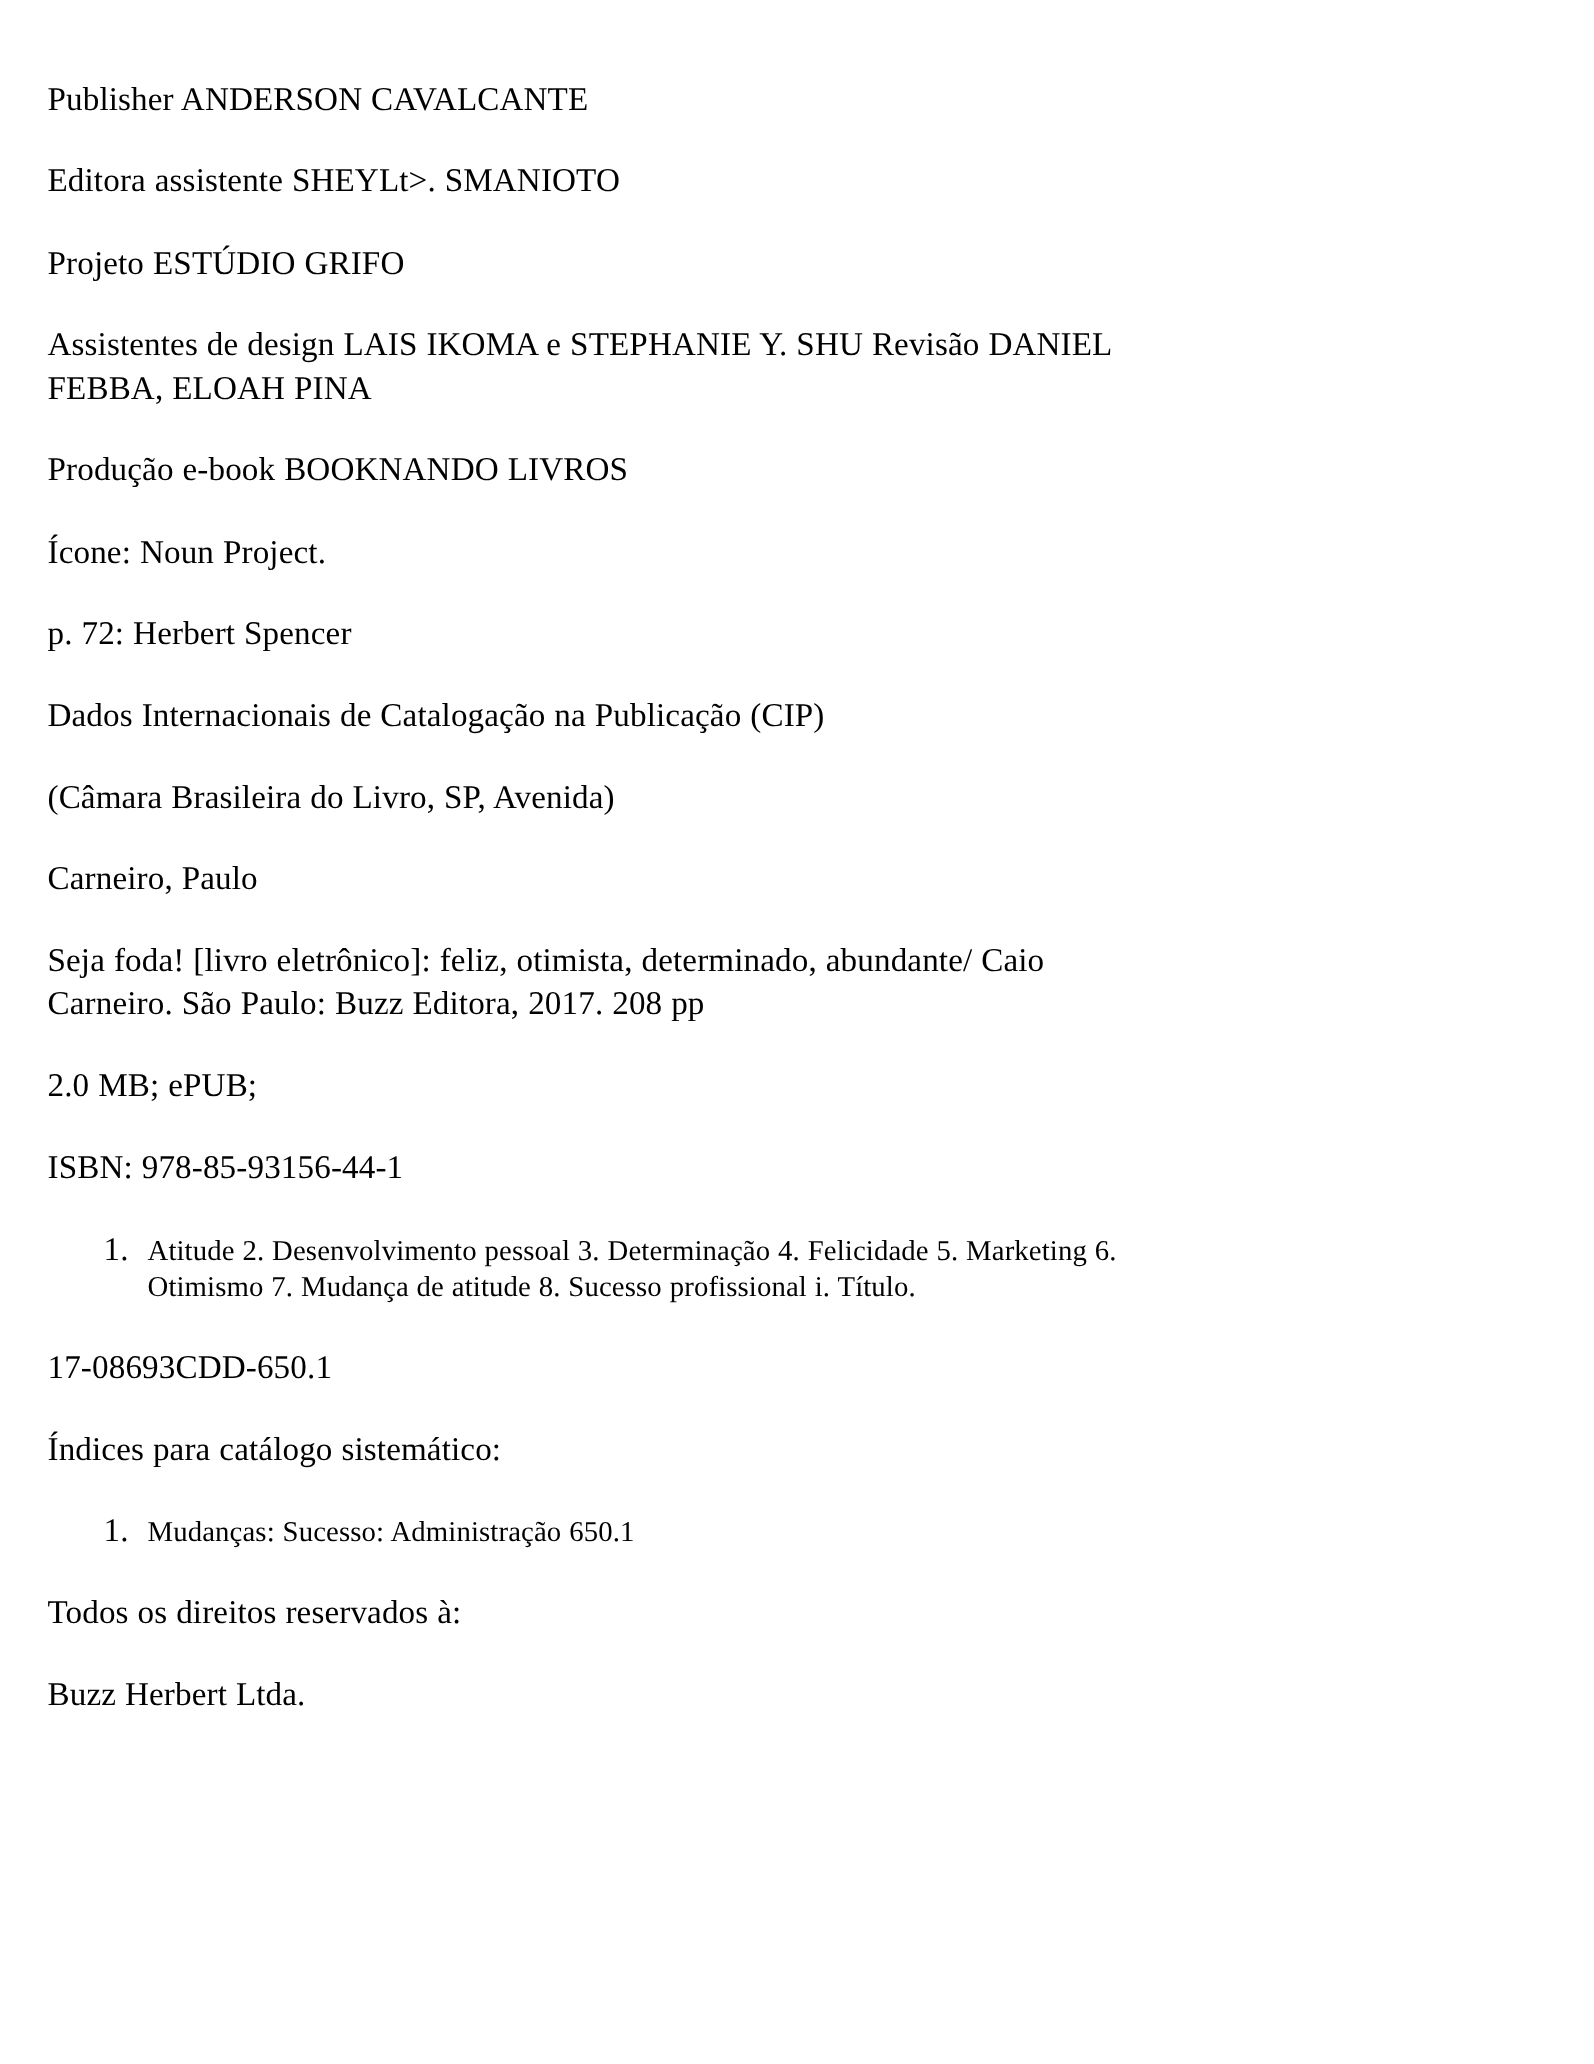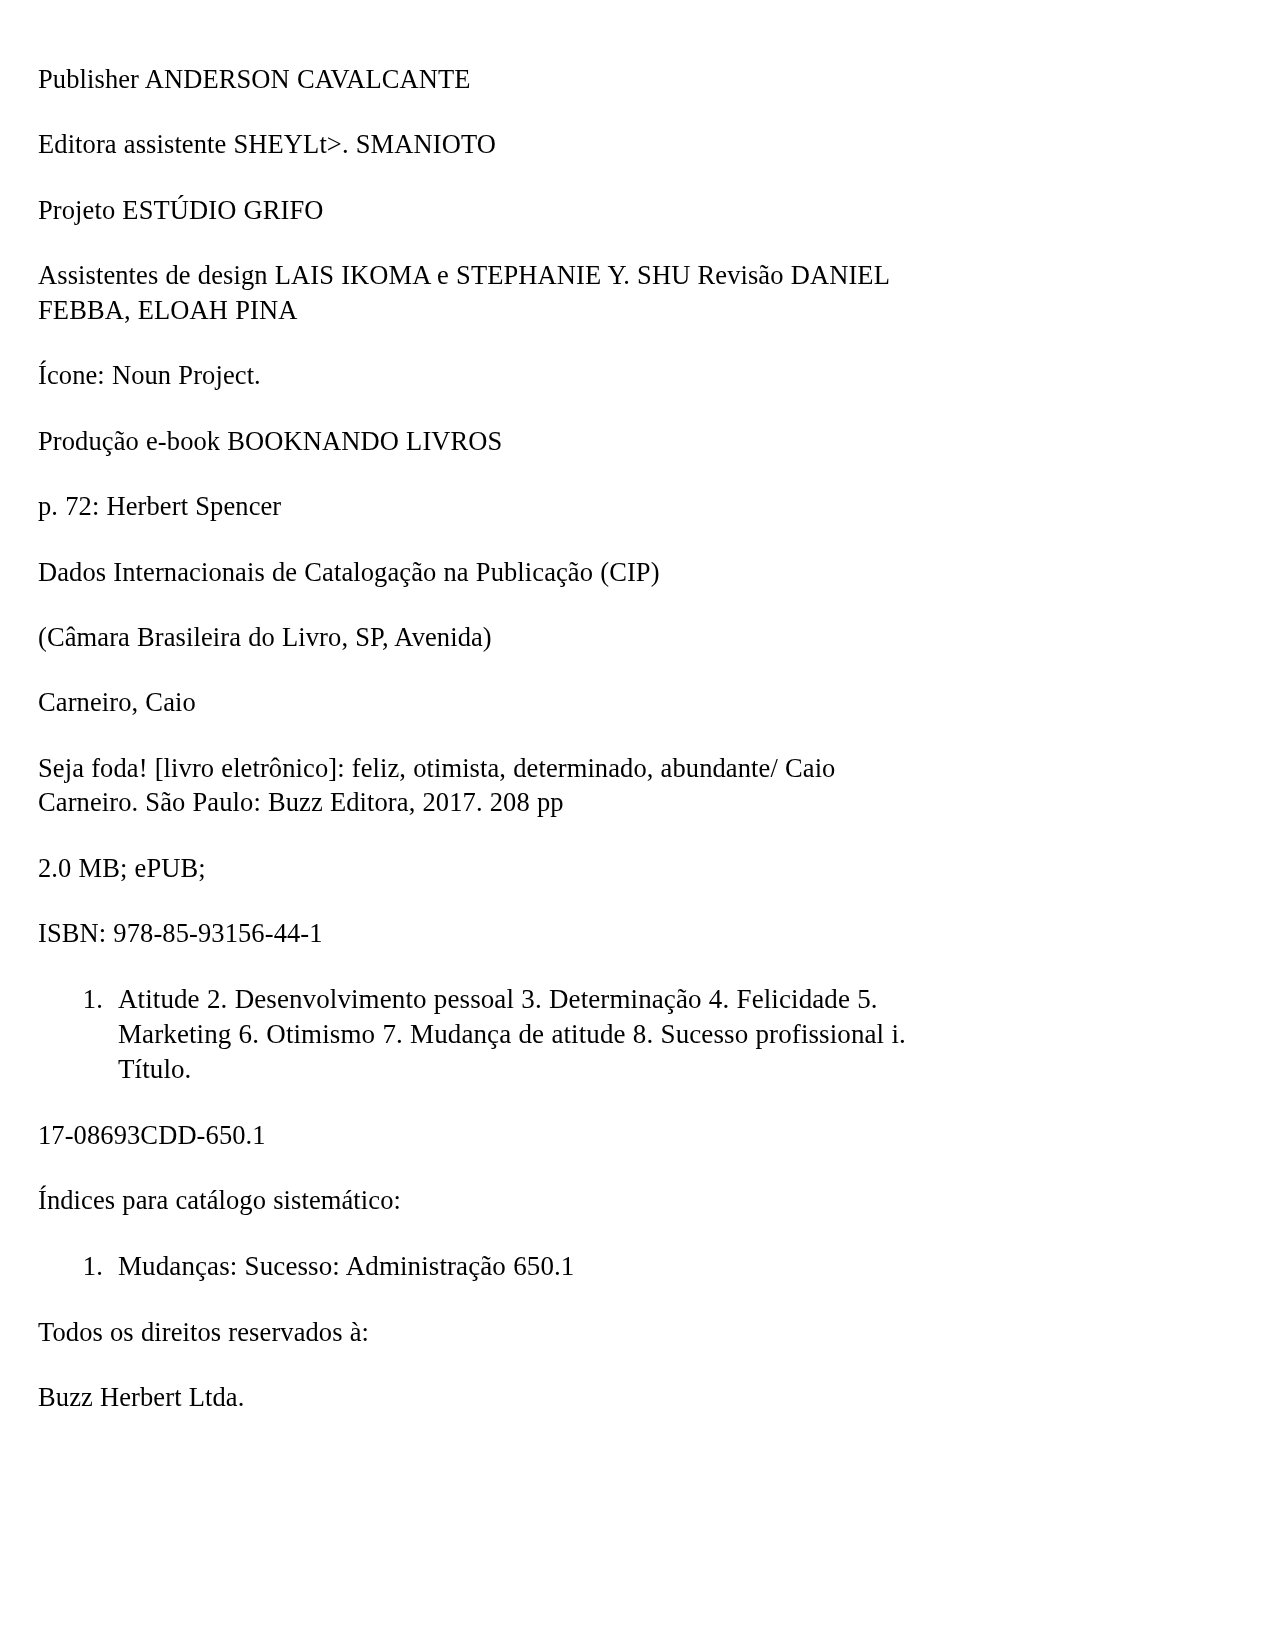--- a/index.html
+++ b/index.html
@@ -29,21 +29,21 @@
     letter-spacing: 0.1px;
     word-spacing: 0.4px;
   }
   ol.doclist {
     margin: 0 0 31px 0;
     padding: 0 0 0 72px;
     list-style-position: outside;
     list-style-type: decimal;
   }
   ol.doclist li {
-    font-size: 27px;
+    font-size: 23px;
     line-height: 1.30;
     padding-left: 8px;
     margin: 0;
     letter-spacing: 0.1px;
     word-spacing: 0.4px;
   }
   ol.doclist li::marker {
     font-size: 26.5px;
   }
 </style>
@@ -54,31 +54,31 @@
 
   <p class="para">Publisher ANDERSON CAVALCANTE</p>
 
 
   <p class="para">Editora assistente SHEYLt&gt;. SMANIOTO</p>
 
   <p class="para">Projeto ESTÚDIO GRIFO</p>
 
   <p class="para">Assistentes de design LAIS IKOMA e STEPHANIE Y. SHU Revisão DANIEL FEBBA, ELOAH PINA</p>
 
+  <p class="para">Produção e-book BOOKNANDO LIVROS</p>
+
   <p class="para">Ícone: Noun Project.</p>
-
-  <p class="para">Produção e-book BOOKNANDO LIVROS</p>
 
   <p class="para">p. 72: Herbert Spencer</p>
 
   <p class="para">Dados Internacionais de Catalogação na Publicação (CIP)</p>
 
   <p class="para">(Câmara Brasileira do Livro, SP, Avenida)</p>
 
-  <p class="para">Carneiro, Caio</p>
+  <p class="para">Carneiro, Paulo</p>
 
   <p class="para">Seja foda! [livro eletrônico]: feliz, otimista, determinado, abundante/ Caio Carneiro. São Paulo: Buzz Editora, 2017. 208 pp</p>
 
   <p class="para">2.0 MB; ePUB;</p>
 
   <p class="para">ISBN: 978-85-93156-44-1</p>
 
   <ol class="doclist">
     <li>Atitude 2. Desenvolvimento pessoal 3. Determinação 4. Felicidade 5. Marketing 6. Otimismo 7. Mudança de atitude 8. Sucesso profissional i. Título.</li>
   </ol>

